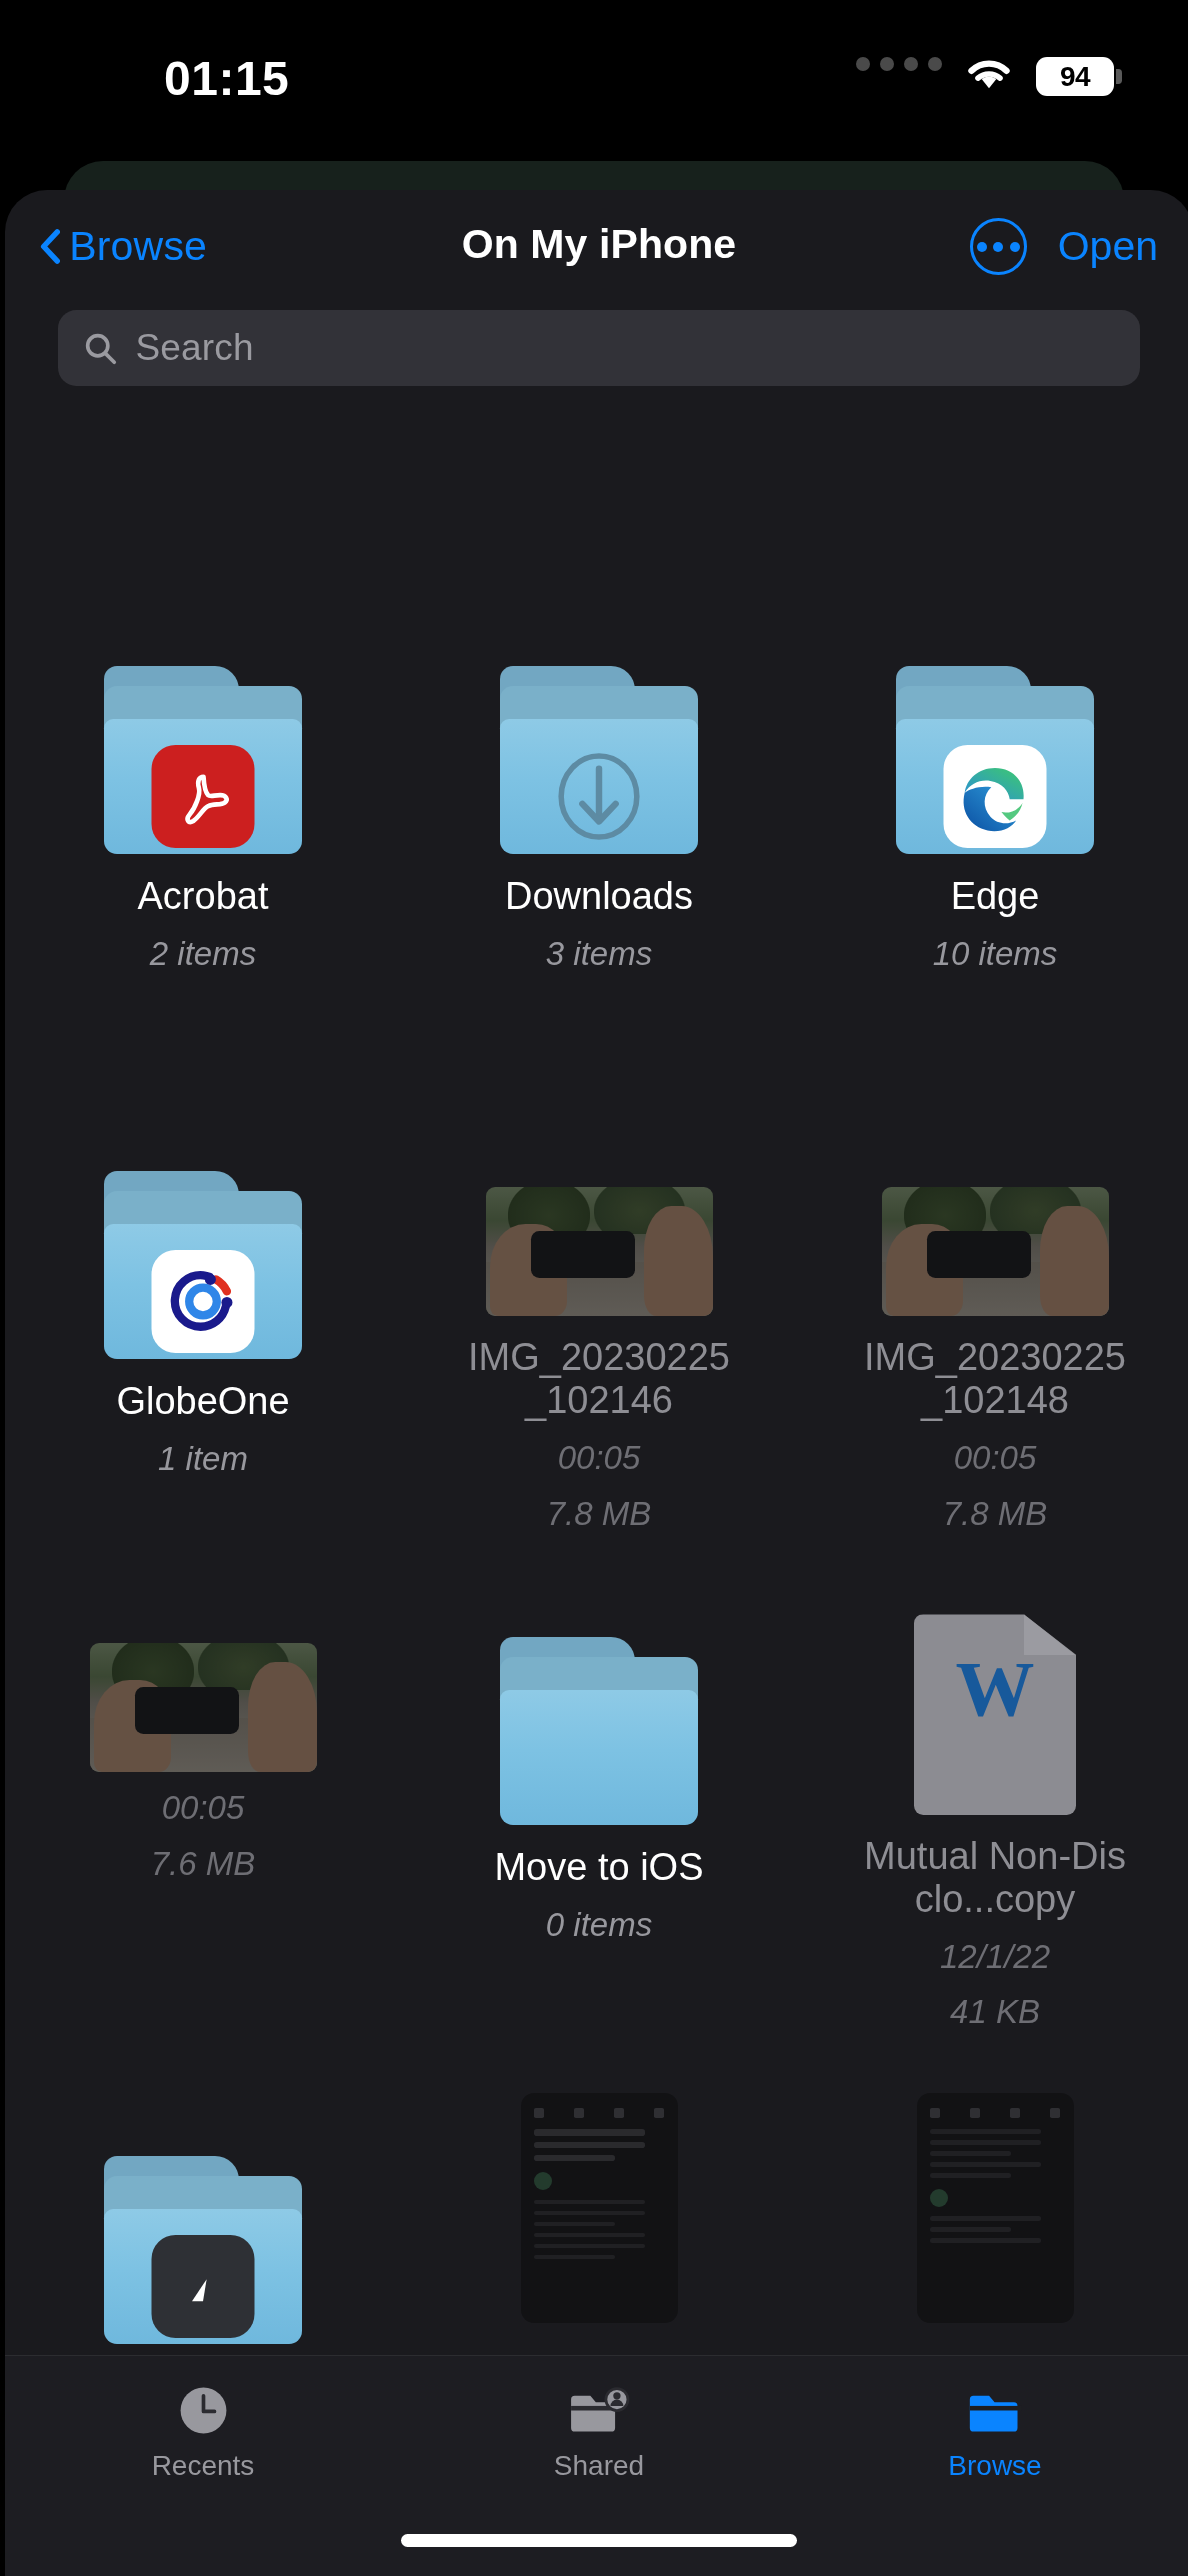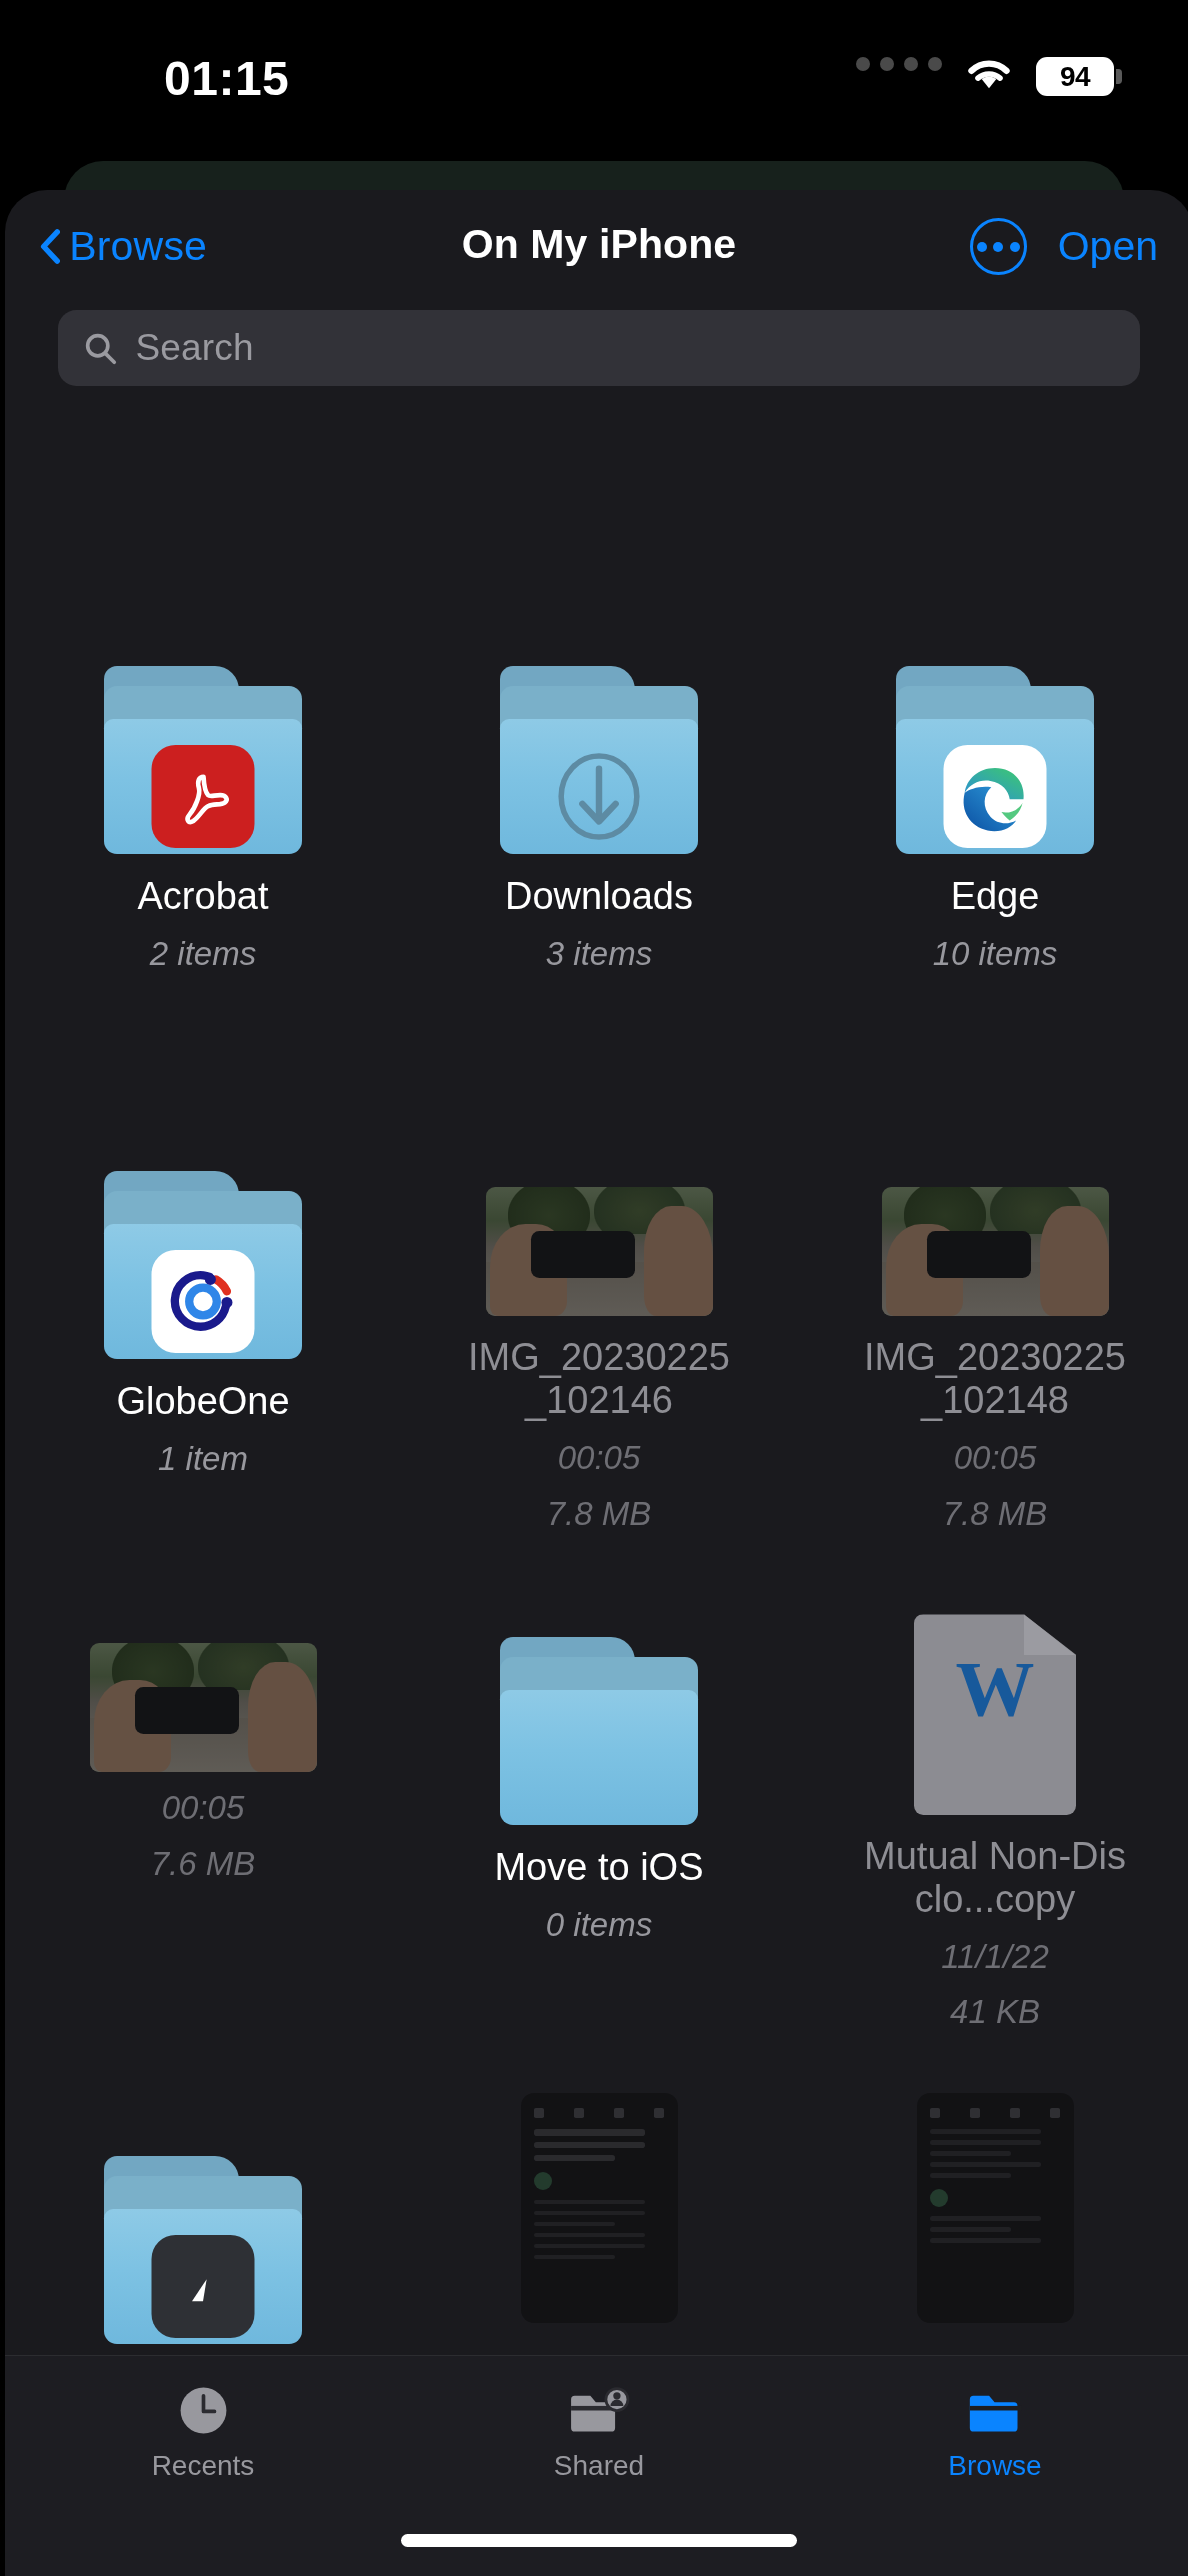--- a/index.html
+++ b/index.html
@@ -384,21 +384,21 @@
 
       <div class="cell dim" style="padding-top:52px;">
         <div class="thumb-box">
           <div class="doc">
             <div class="page"></div>
               <div class="fold"></div>
               <div class="W">W</div>
           </div>
         </div>
         <div class="cap-name">Mutual Non-Disclo...copy</div>
-        <div class="cap-sub">11/1/22</div>
+        <div class="cap-sub">12/1/22</div>
         <div class="cap-sub">41 KB</div>
       </div>
 
       <div class="cell" style="padding-top:83px;">
         <div class="thumb-box">
           <div class="folder">
             <div class="tab"></div>
               <div class="back"></div>
               <div class="front"></div>
             <div class="app" style="background:#2e3035;">

